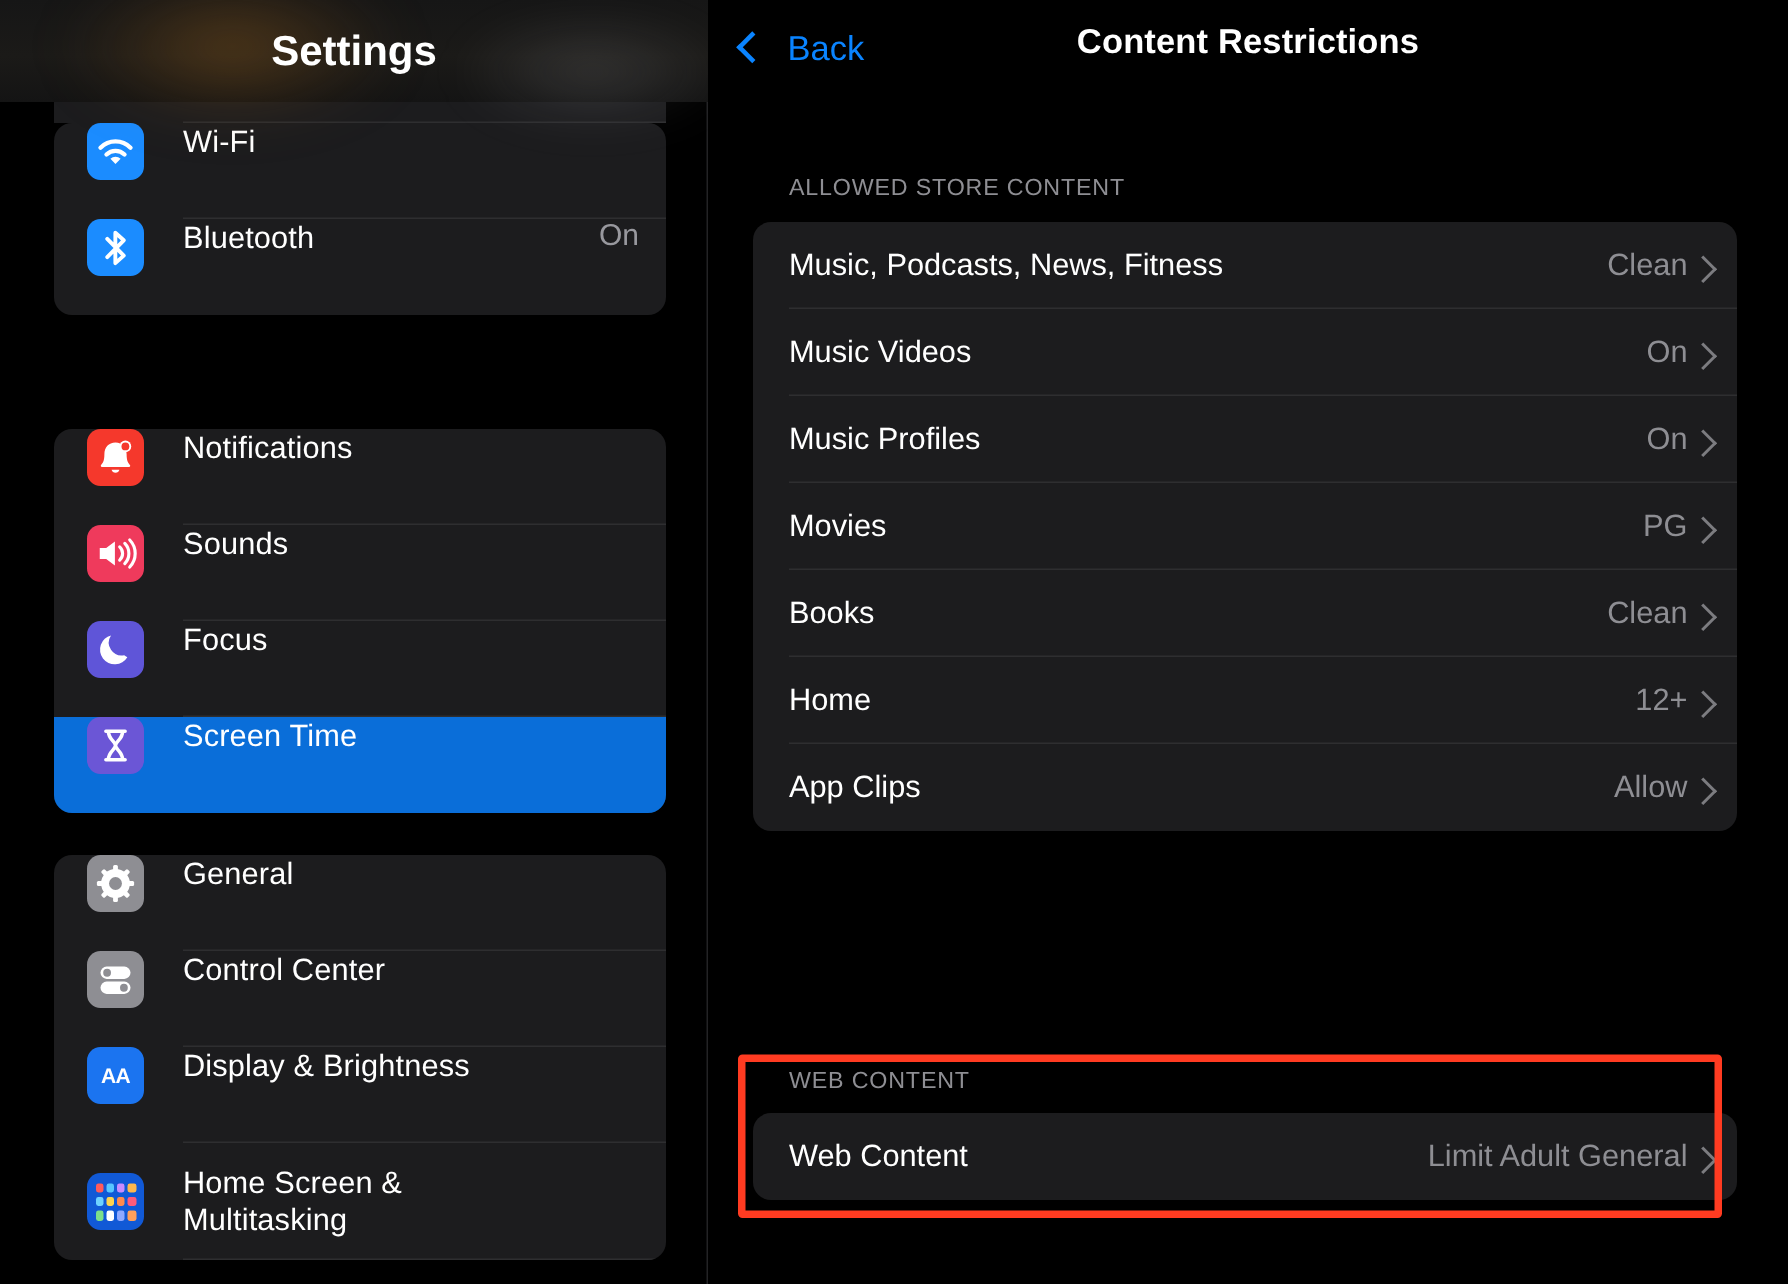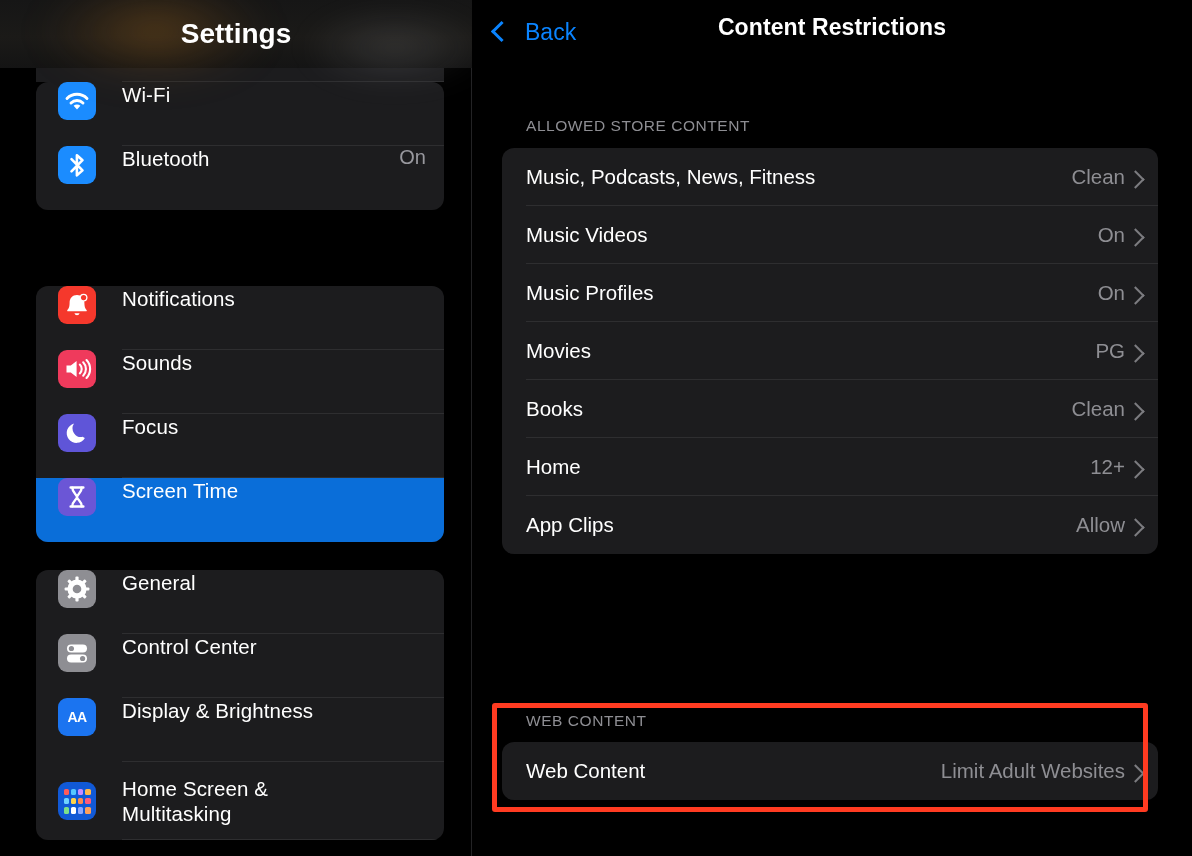--- a/index.html
+++ b/index.html
@@ -405,21 +405,21 @@
         </span>
       </div>
     </div>
 
     <div class="sect-label" style="left:54px; top:712px;">WEB CONTENT</div>
 
     <div class="list-card" style="left:30px; top:742px; width:656px;">
       <div class="p-row">
         <span class="p-label">Web Content</span>
         <span class="p-right">
-          <span class="p-value">Limit Adult Websites</span>
+          <span class="p-value">Limit Adult General</span>
           <span class="chev-right"></span>
         </span>
       </div>
     </div>
   </div>
 
   <div class="annot-box" style="left:492px; top:703px; width:656px; height:109px;"></div>
 
 </div>
 

